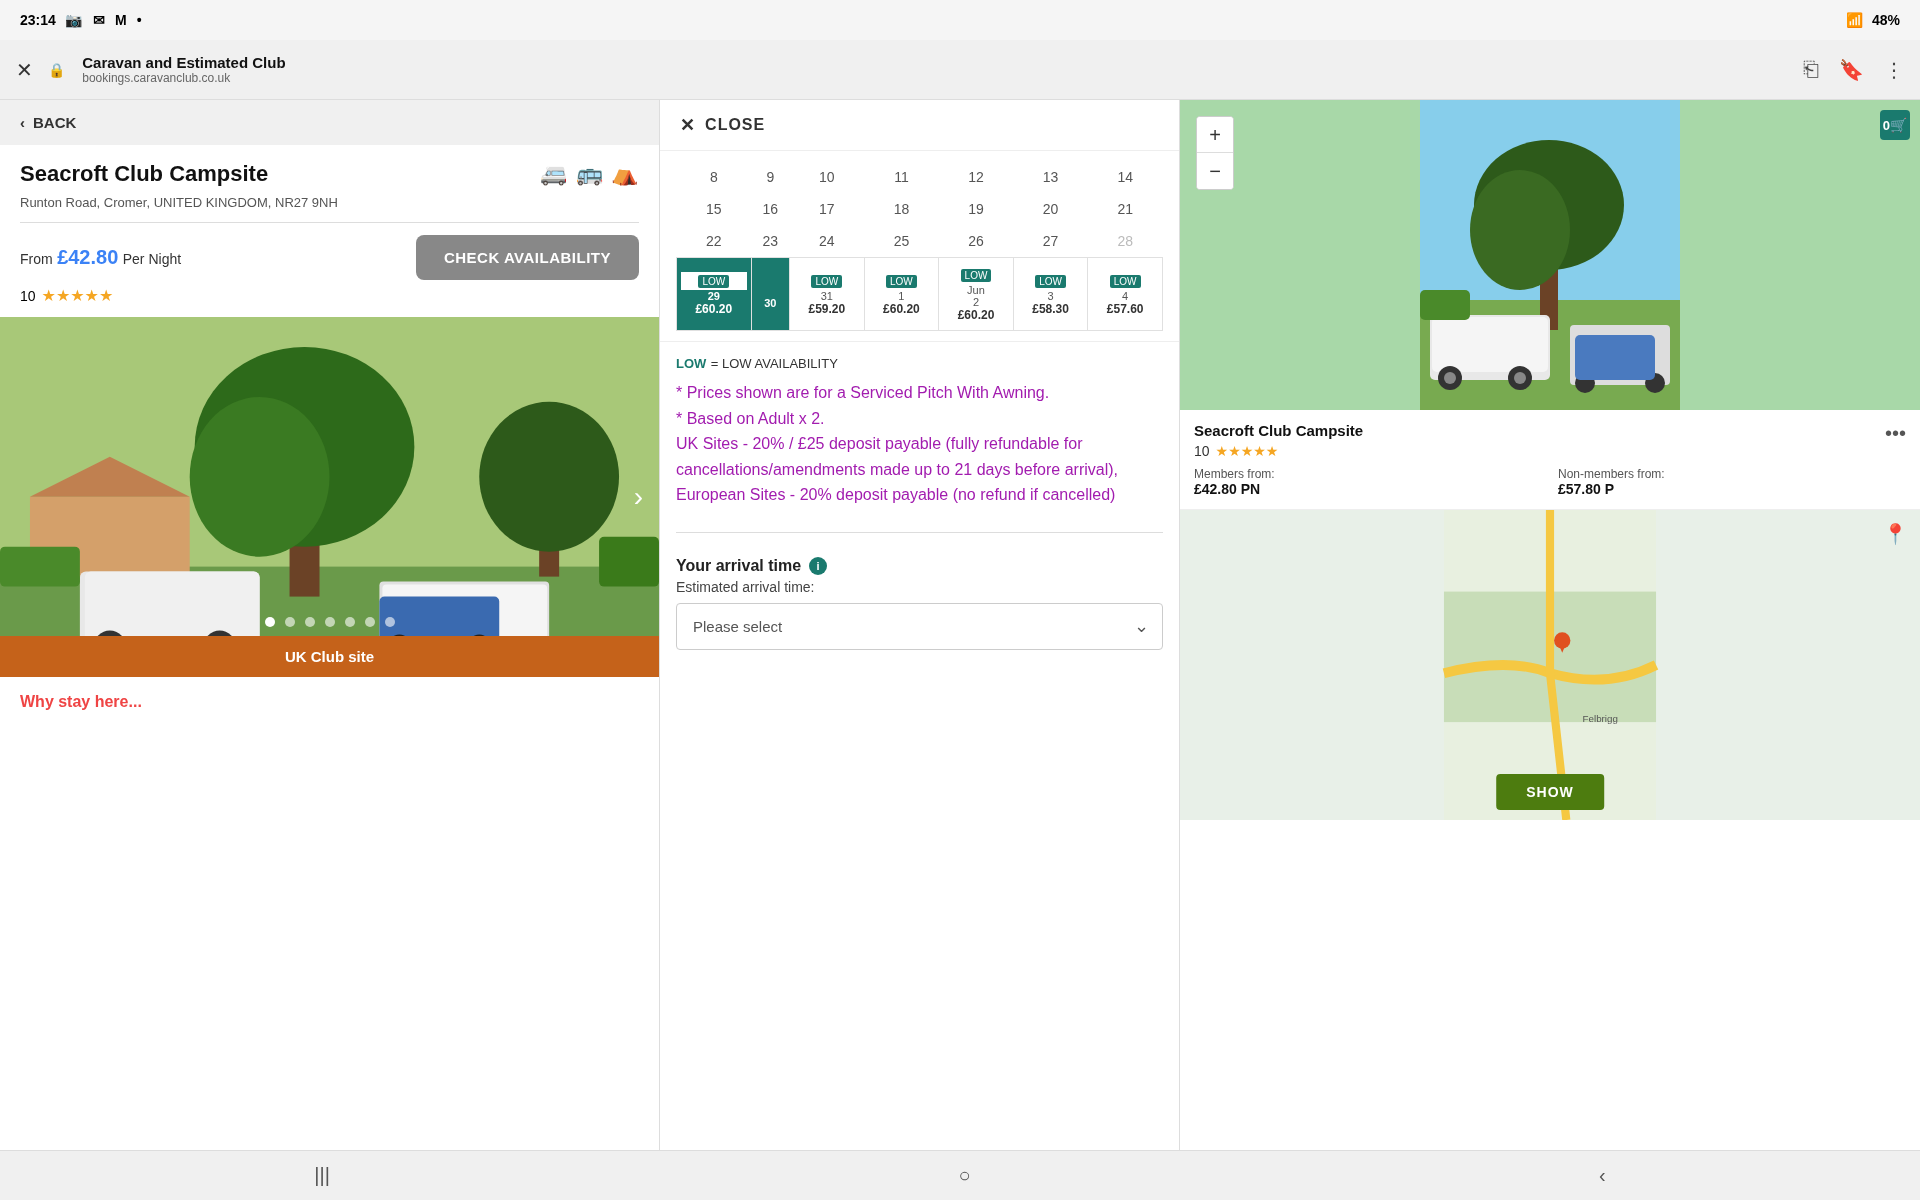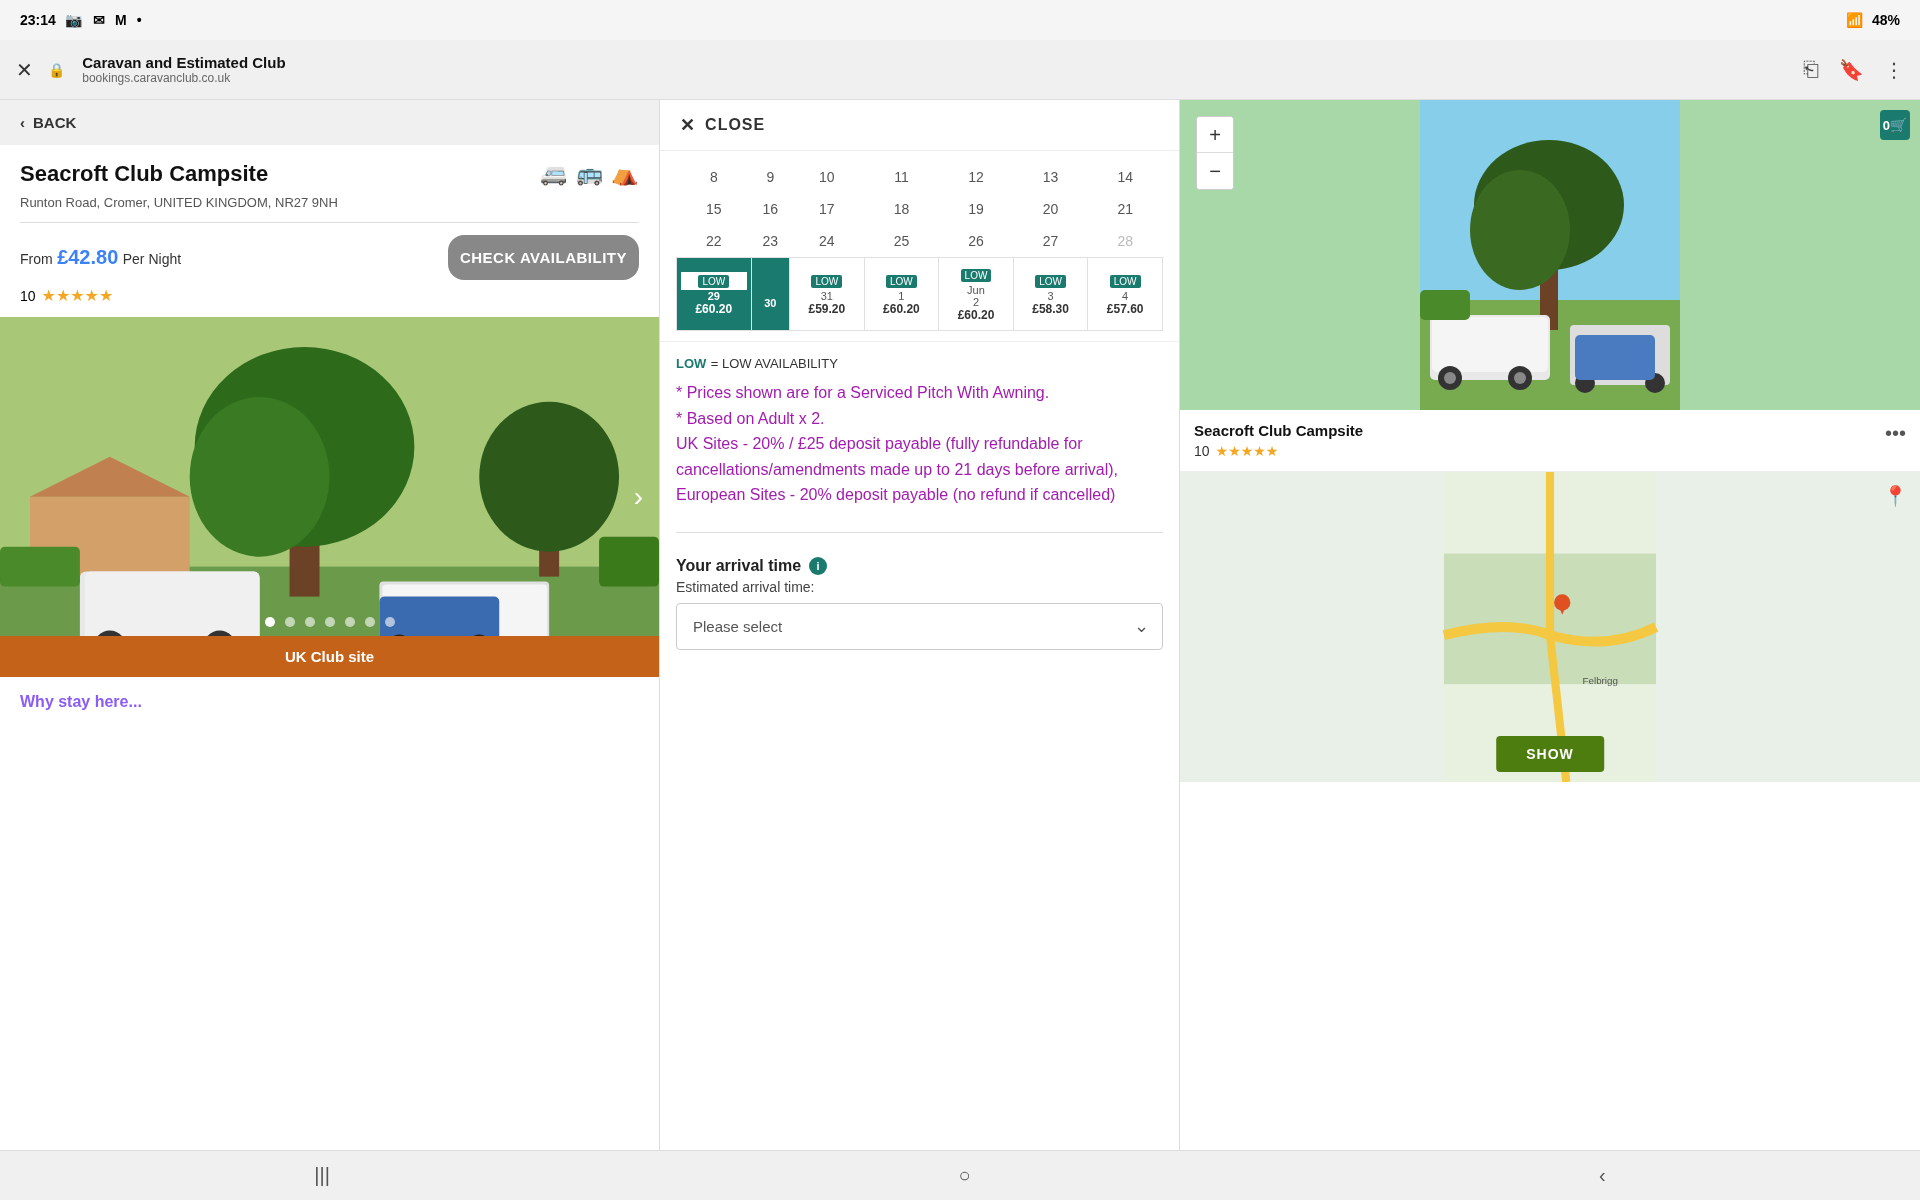--- a/index.html
+++ b/index.html
@@ -88,25 +88,25 @@
       justify-content: space-between;
       margin-bottom: 6px;
     }
     .price-from { font-size: 14px; color: #333; }
     .price-amount { font-size: 20px; font-weight: bold; color: #3b82f6; margin-top: 19px; }
     .price-per { font-size: 14px; color: #333; }
     .check-avail-btn {
       background: #888;
       color: #fff;
       border: none;
-      padding: 14px 12px;
+      padding: 14px 28px;
       font-size: 15px;
       font-weight: bold;
       cursor: pointer;
-      border-radius: 16px;
+      border-radius: 8px;
       letter-spacing: 0.5px;
     }
     .stars-row { display: flex; align-items: center; gap: 6px; font-size: 14px; }
     .stars { color: #f5a623; font-size: 16px; }
 
     
     .campsite-image {
       width: 100%;
       height: 360px;
       background: linear-gradient(135deg, #87c96a 0%, #5a9e3a 30%, #4a7a2a 60%, #6ab86a 100%);
@@ -142,21 +142,21 @@
       transform: translateY(-50%);
       color: #fff;
       font-size: 28px;
       cursor: pointer;
     }
 
     .why-stay {
       padding: 16px 20px;
       font-size: 16px;
       font-weight: bold;
-      color: #8b5cf6;
+      color: #ef4444;
     }
 
     
     .center-panel {
       width: 520px;
       background: #fff;
       overflow-y: auto;
       border-right: 1px solid #ddd;
     }
 
@@ -676,20 +676,34 @@
       <div style="display:flex;justify-content:space-between;align-items:start;">
         <div>
           <div class="campsite-card-name">Seacroft Club Campsite</div>
           <div style="display:flex;align-items:center;gap:6px;">
             <span class="campsite-card-rating">10</span>
             <span class="campsite-card-stars">★★★★★</span>
           </div>
         </div>
         <span class="campsite-card-more">•••</span>
       </div>
+      <div class="price-columns">
+        <div class="price-col">
+          <div class="price-col-label">Members from:</div>
+          <div class="price-col-value">
+            <span>£42.80 PN</span>
+          </div>
+        </div>
+        <div class="price-col">
+          <div class="price-col-label">Non-members from:</div>
+          <div class="price-col-value">
+            <span>£57.80 P</span>
+          </div>
+        </div>
+      </div>
     </div>
 
     <div class="map-area">
       <svg width="100%" height="100%" viewBox="0 0 260 380" xmlns="http://www.w3.org/2000/svg">
 
         <rect width="260" height="380" fill="#e8f0e0"></rect>
 
         <rect x="0" y="100" width="260" height="160" fill="#c8ddb8"></rect>
 
         <path d="M0,200 Q80,180 130,200 Q200,220 260,190" stroke="#f5c842" stroke-width="12" fill="none"></path>

